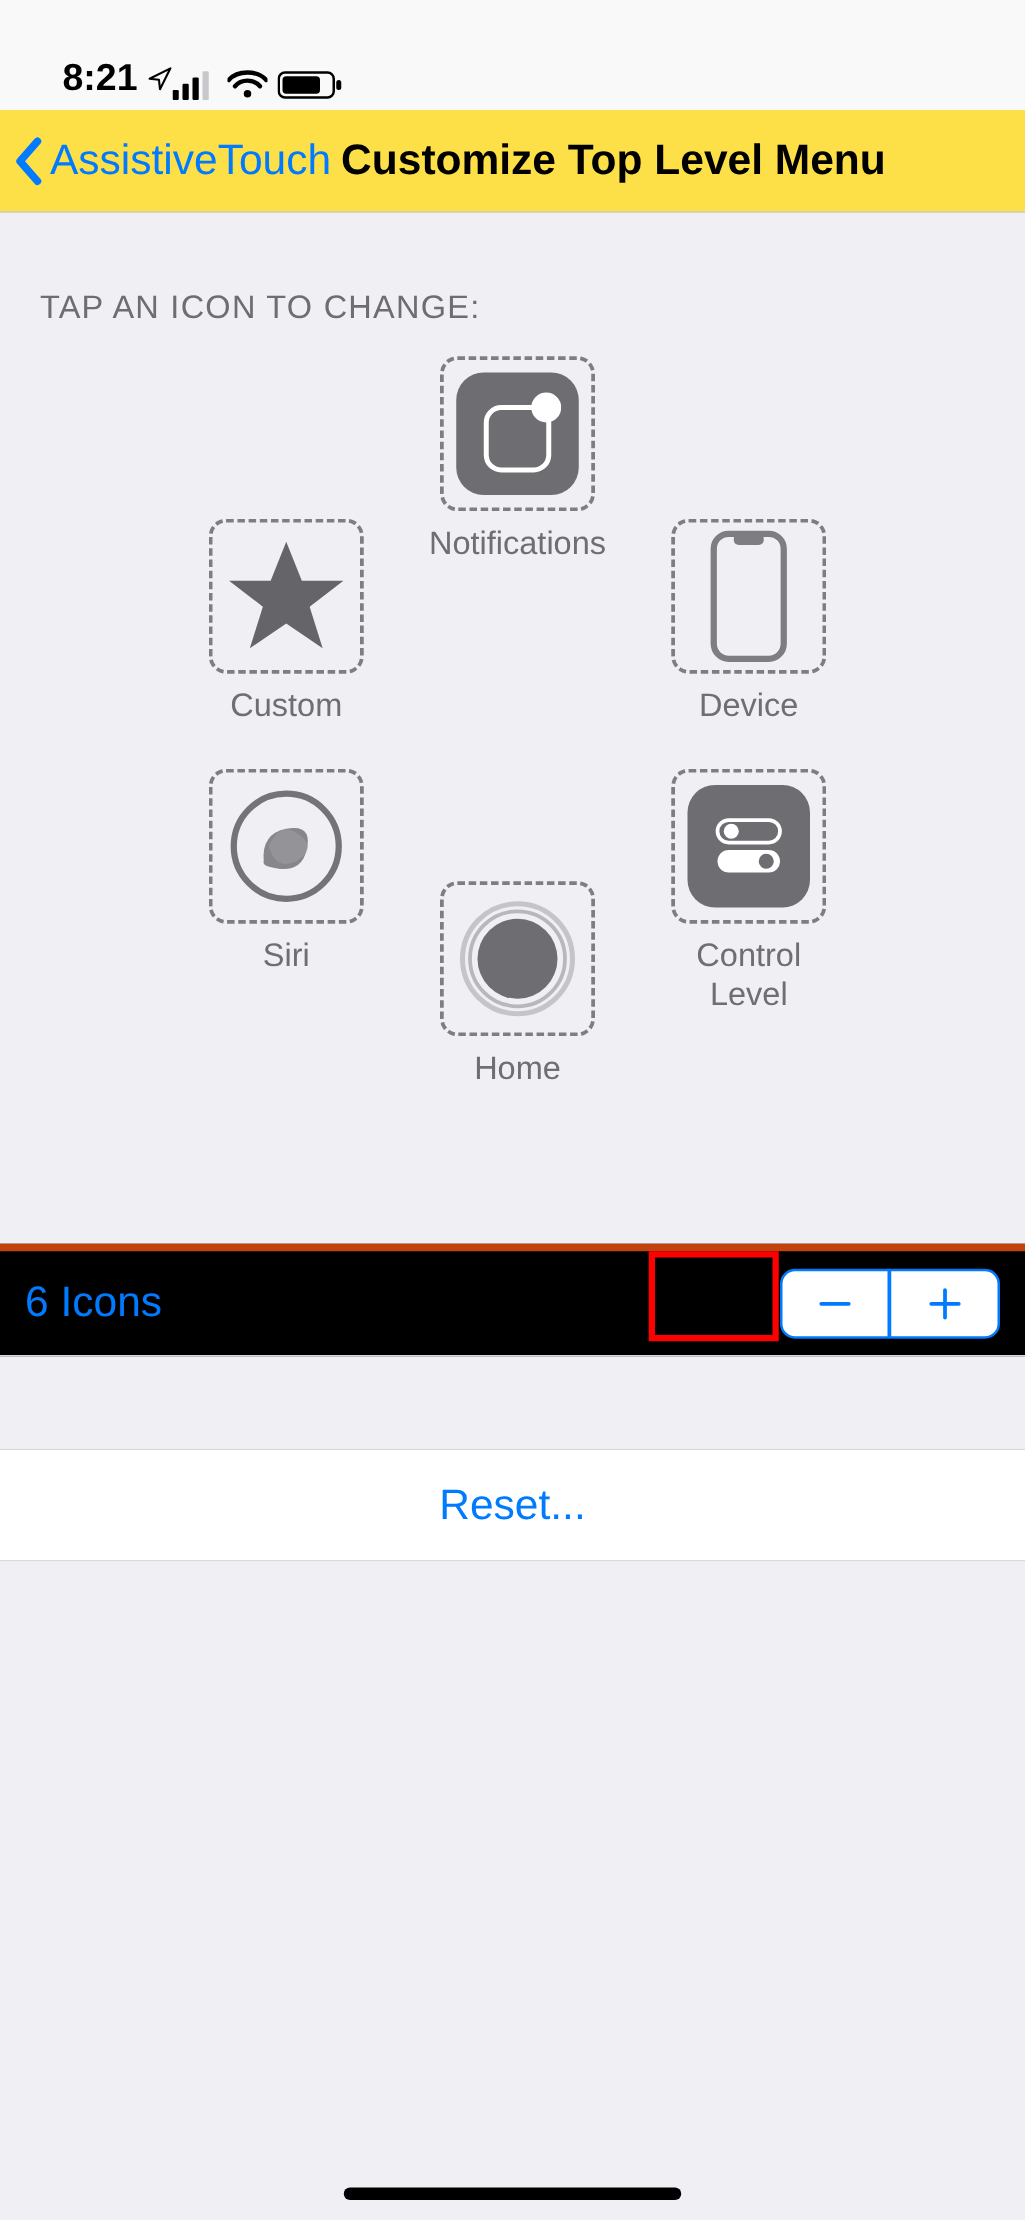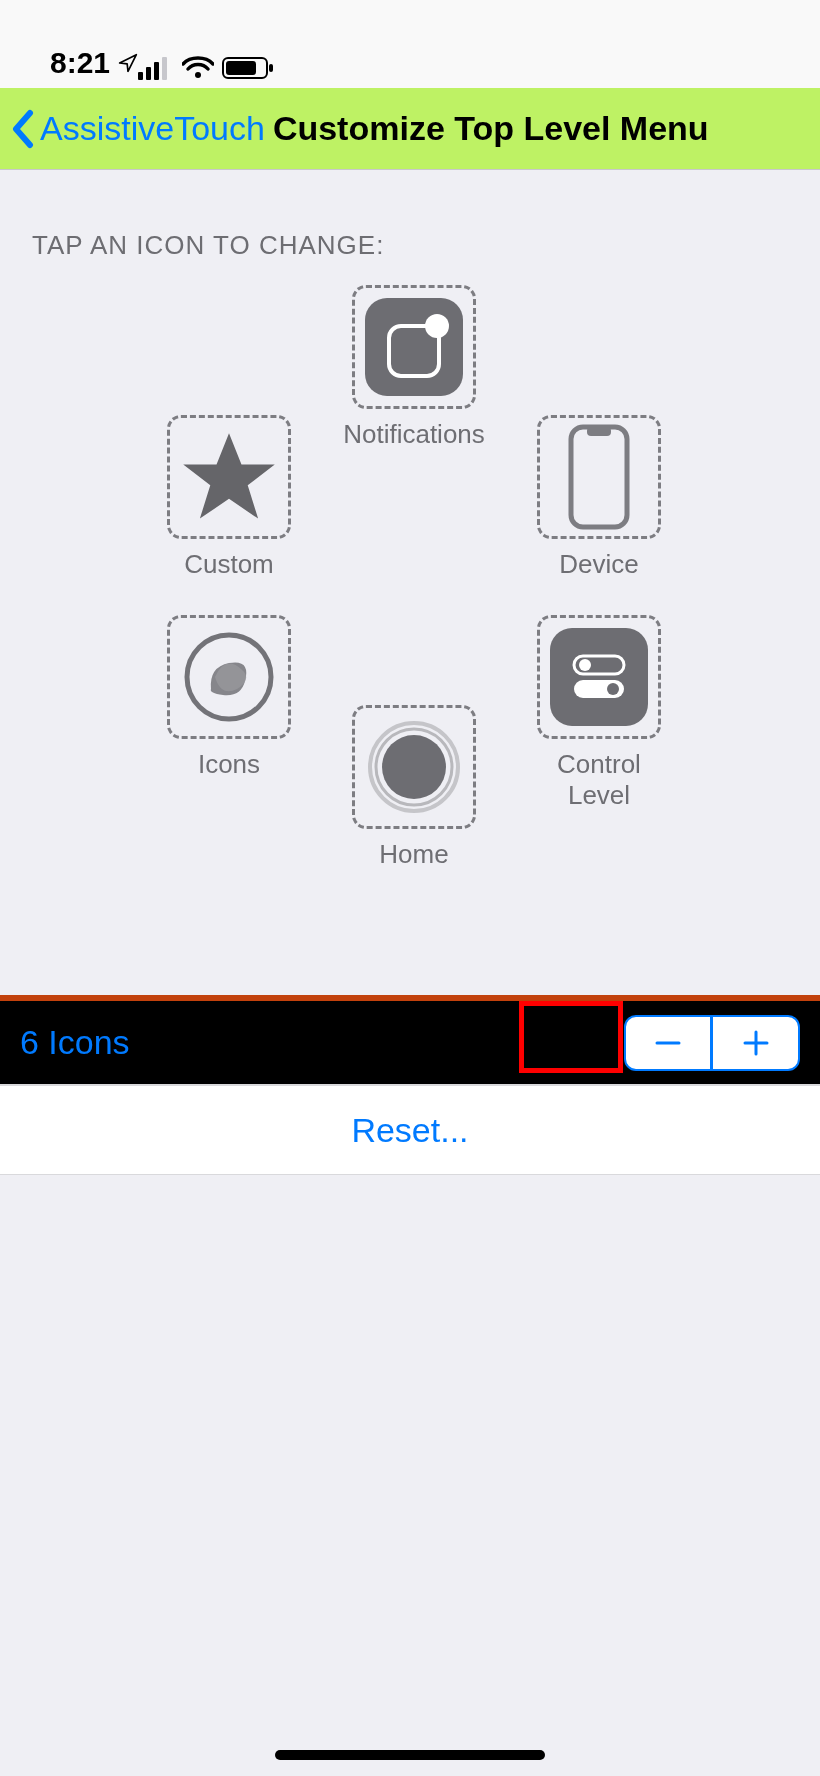--- a/index.html
+++ b/index.html
@@ -4,21 +4,21 @@
 <style>
   * { box-sizing: border-box; margin: 0; padding: 0; }
   html, body { width: 820px; height: 1776px; font-family: -apple-system, "Helvetica Neue", Arial, sans-serif; background: #efeff4; overflow: hidden; }
   
   
   .status-bar { height: 88px; display: flex; align-items: flex-end; justify-content: flex-start; padding: 0 26px 8px 50px; background: #f9f9f9; }
   .status-time { font-size: 30px; font-weight: 600; color: #000; display: flex; align-items: center; gap: 8px; }
   .status-icons { display: flex; align-items: center; gap: 8px; }
   
   
-  .nav-bar { height: 82px; background: #bef264; display: flex; align-items: center; padding: 0 10px; border-bottom: 1px solid #c8c7cc; }
+  .nav-bar { height: 82px; background: #fde047; display: flex; align-items: center; padding: 0 10px; border-bottom: 1px solid #c8c7cc; }
   .nav-back { display: flex; align-items: center; color: #007aff; font-size: 34px; cursor: pointer; }
   .nav-title { font-size: 34px; font-weight: 700; color: #000; margin-left: 8px; white-space: nowrap; text-align: center; }
   
   
   .section-header { padding: 60px 32px 14px 32px; color: #6d6d72; font-size: 26px; letter-spacing: 1px; }
   
   
   .icon-arena { position: relative; height: 720px; width: 100%; margin-left: 44px; }
   .icon-slot { position: absolute; width: 140px; display: flex; flex-direction: column; align-items: center; cursor: pointer; }
   .icon-box { width: 124px; height: 124px; border: 3px dashed #7d7d82; border-radius: 14px; display: flex; align-items: center; justify-content: center; }
@@ -39,21 +39,21 @@
   
   .counter-row { background: #000000; height: 90px; display: flex; align-items: center; justify-content: space-between; padding: 0 20px; border-top: 6px solid #c2410c; border-bottom: 1px solid #d9d9dc; }
   .counter-label { color: #007aff; font-size: 34px; margin-right: 16px; }
   .stepper { display: flex; align-items: center; }
   .stepper-btn { width: 88px; height: 56px; border: 2px solid #007aff; display: flex; align-items: center; justify-content: center; font-size: 38px; color: #007aff; cursor: pointer; background: #fff; }
   .stepper-minus { border-radius: 12px 0 0 12px; }
   .stepper-plus { border-radius: 0 12px 12px 0; border-left: 1px solid #007aff; }
   .highlight-red { position: absolute; border: 5px solid #ff0000; pointer-events: none; }
   
   
-  .reset-row { background: #fff; height: 90px; display: flex; align-items: center; justify-content: center; border-top: 1px solid #d9d9dc; border-bottom: 1px solid #d9d9dc; color: #007aff; font-size: 34px; cursor: pointer; }
+  .reset-row { background: #fff; height: 90px; display: flex; align-items: center; justify-content: center; border-top: 1px solid #d9d9dc; border-bottom: 1px solid #d9d9dc; margin-top: 74px; color: #007aff; font-size: 34px; cursor: pointer; }
   
   
   .home-indicator { position: absolute; bottom: 16px; left: 50%; transform: translateX(-50%); width: 270px; height: 10px; background: #000; border-radius: 6px; }
 </style>
 </head>
 <body>
 
 <div class="status-bar">
   <div class="status-time">
     <span>8:21</span>
@@ -127,21 +127,21 @@
   </div>
 
   <div class="icon-slot pos-left2">
     <div class="icon-box">
       <svg width="100" height="100" viewBox="0 0 100 100">
         <circle cx="50" cy="50" r="42" fill="none" stroke="#737378" stroke-width="5"></circle>
         <path d="M32 62 Q30 40 50 36 Q72 32 66 54 Q62 70 44 68 Q30 66 32 62 Z" fill="#737378" opacity="0.85"></path>
         <path d="M36 50 Q46 28 62 42 Q74 52 58 62 Q42 70 36 50 Z" fill="#9a9a9e" opacity="0.7"></path>
       </svg>
     </div>
-    <div class="icon-label">Icons</div>
+    <div class="icon-label">Siri</div>
   </div>
 
   <div class="icon-slot pos-right2">
     <div class="icon-box">
       <div class="rounded-bg">
         <svg width="70" height="70" viewBox="0 0 70 70">
           <rect x="10" y="14" width="50" height="18" rx="9" fill="none" stroke="#fff" stroke-width="3"></rect>
           <circle cx="21" cy="23" r="6" fill="#fff"></circle>
           <rect x="10" y="38" width="50" height="18" rx="9" fill="#fff"></rect>
           <circle cx="49" cy="47" r="6" fill="#6d6d72"></circle>

